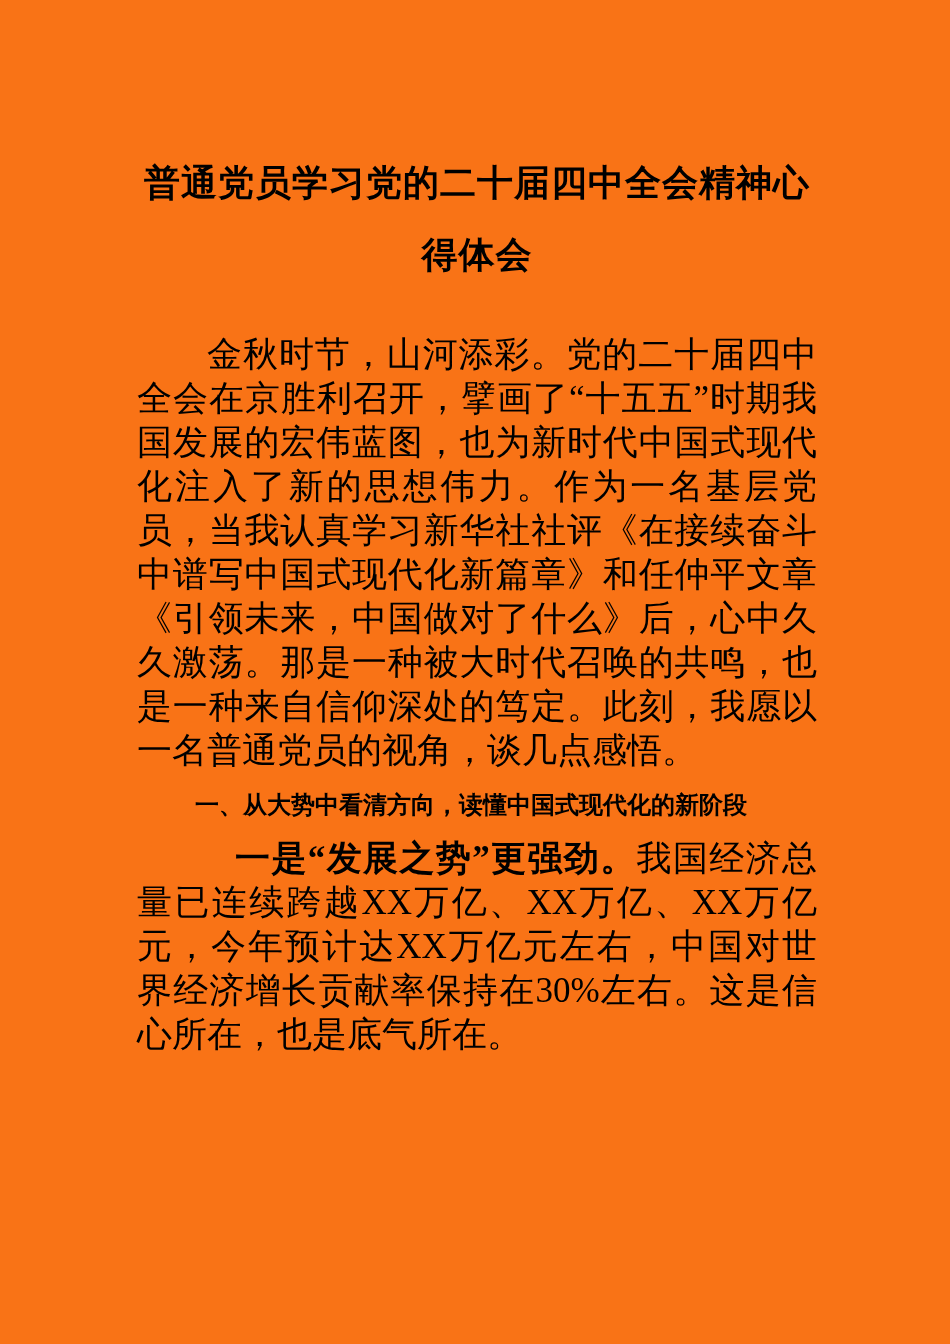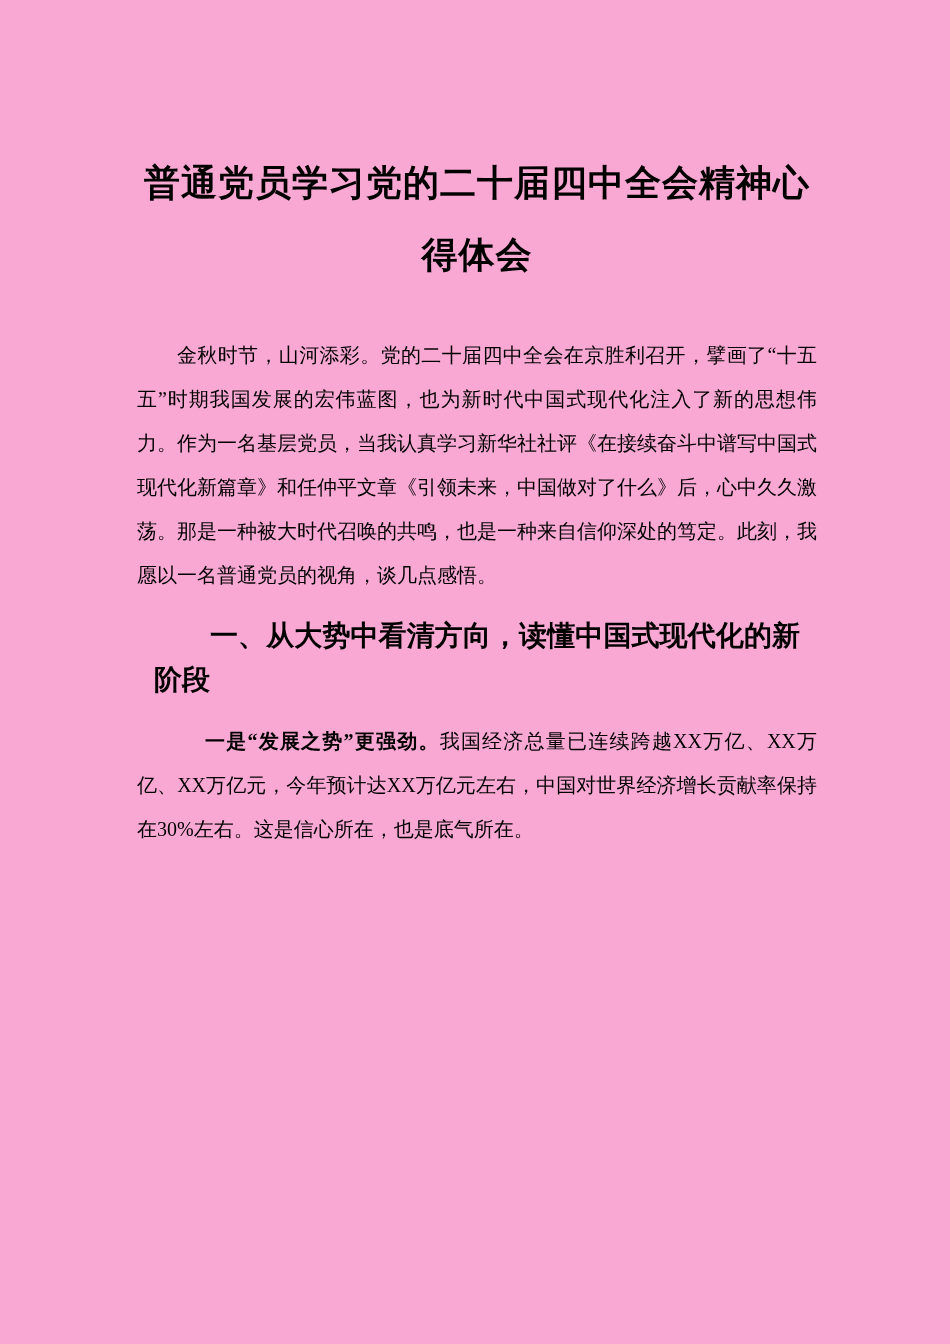--- a/index.html
+++ b/index.html
@@ -11,45 +11,45 @@
     width: 950px;
     height: 1344px;
     color: #000000;
     font-family: "Liberation Serif", "DejaVu Serif", serif;
     overflow: hidden;
   }
   .page {
     box-sizing: border-box;
     width: 950px;
     height: 1344px;
-    background: #f9a8d4;
+    background: #f97316;
     padding: 147px 133px 0 137px;
   }
   .doc-title {
     margin: 0 0 42px 0;
     font-size: 36px;
     line-height: 72px;
     font-weight: bold;
     text-align: center;
     font-family: "Liberation Serif", "DejaVu Serif", serif;
     letter-spacing: 1px;
   }
   .body-para {
     margin: 0;
-    font-size: 20px;
+    font-size: 35px;
     line-height: 44px;
     text-align: justify;
     text-indent: 2em;
     overflow-wrap: break-word;
     font-family: "Liberation Serif", "DejaVu Serif", serif;
     font-weight: normal;
   }
   .section-heading {
-    margin: 17px;
-    font-size: 28px;
+    margin: 10px;
+    font-size: 24px;
     line-height: 44px;
     font-weight: bold;
     text-indent: 2em;
     text-align: justify;
     font-family: "Liberation Sans", "DejaVu Sans", sans-serif;
   }
   .lead-bold {
     font-weight: bold;
     margin-left: 28px;
   }

